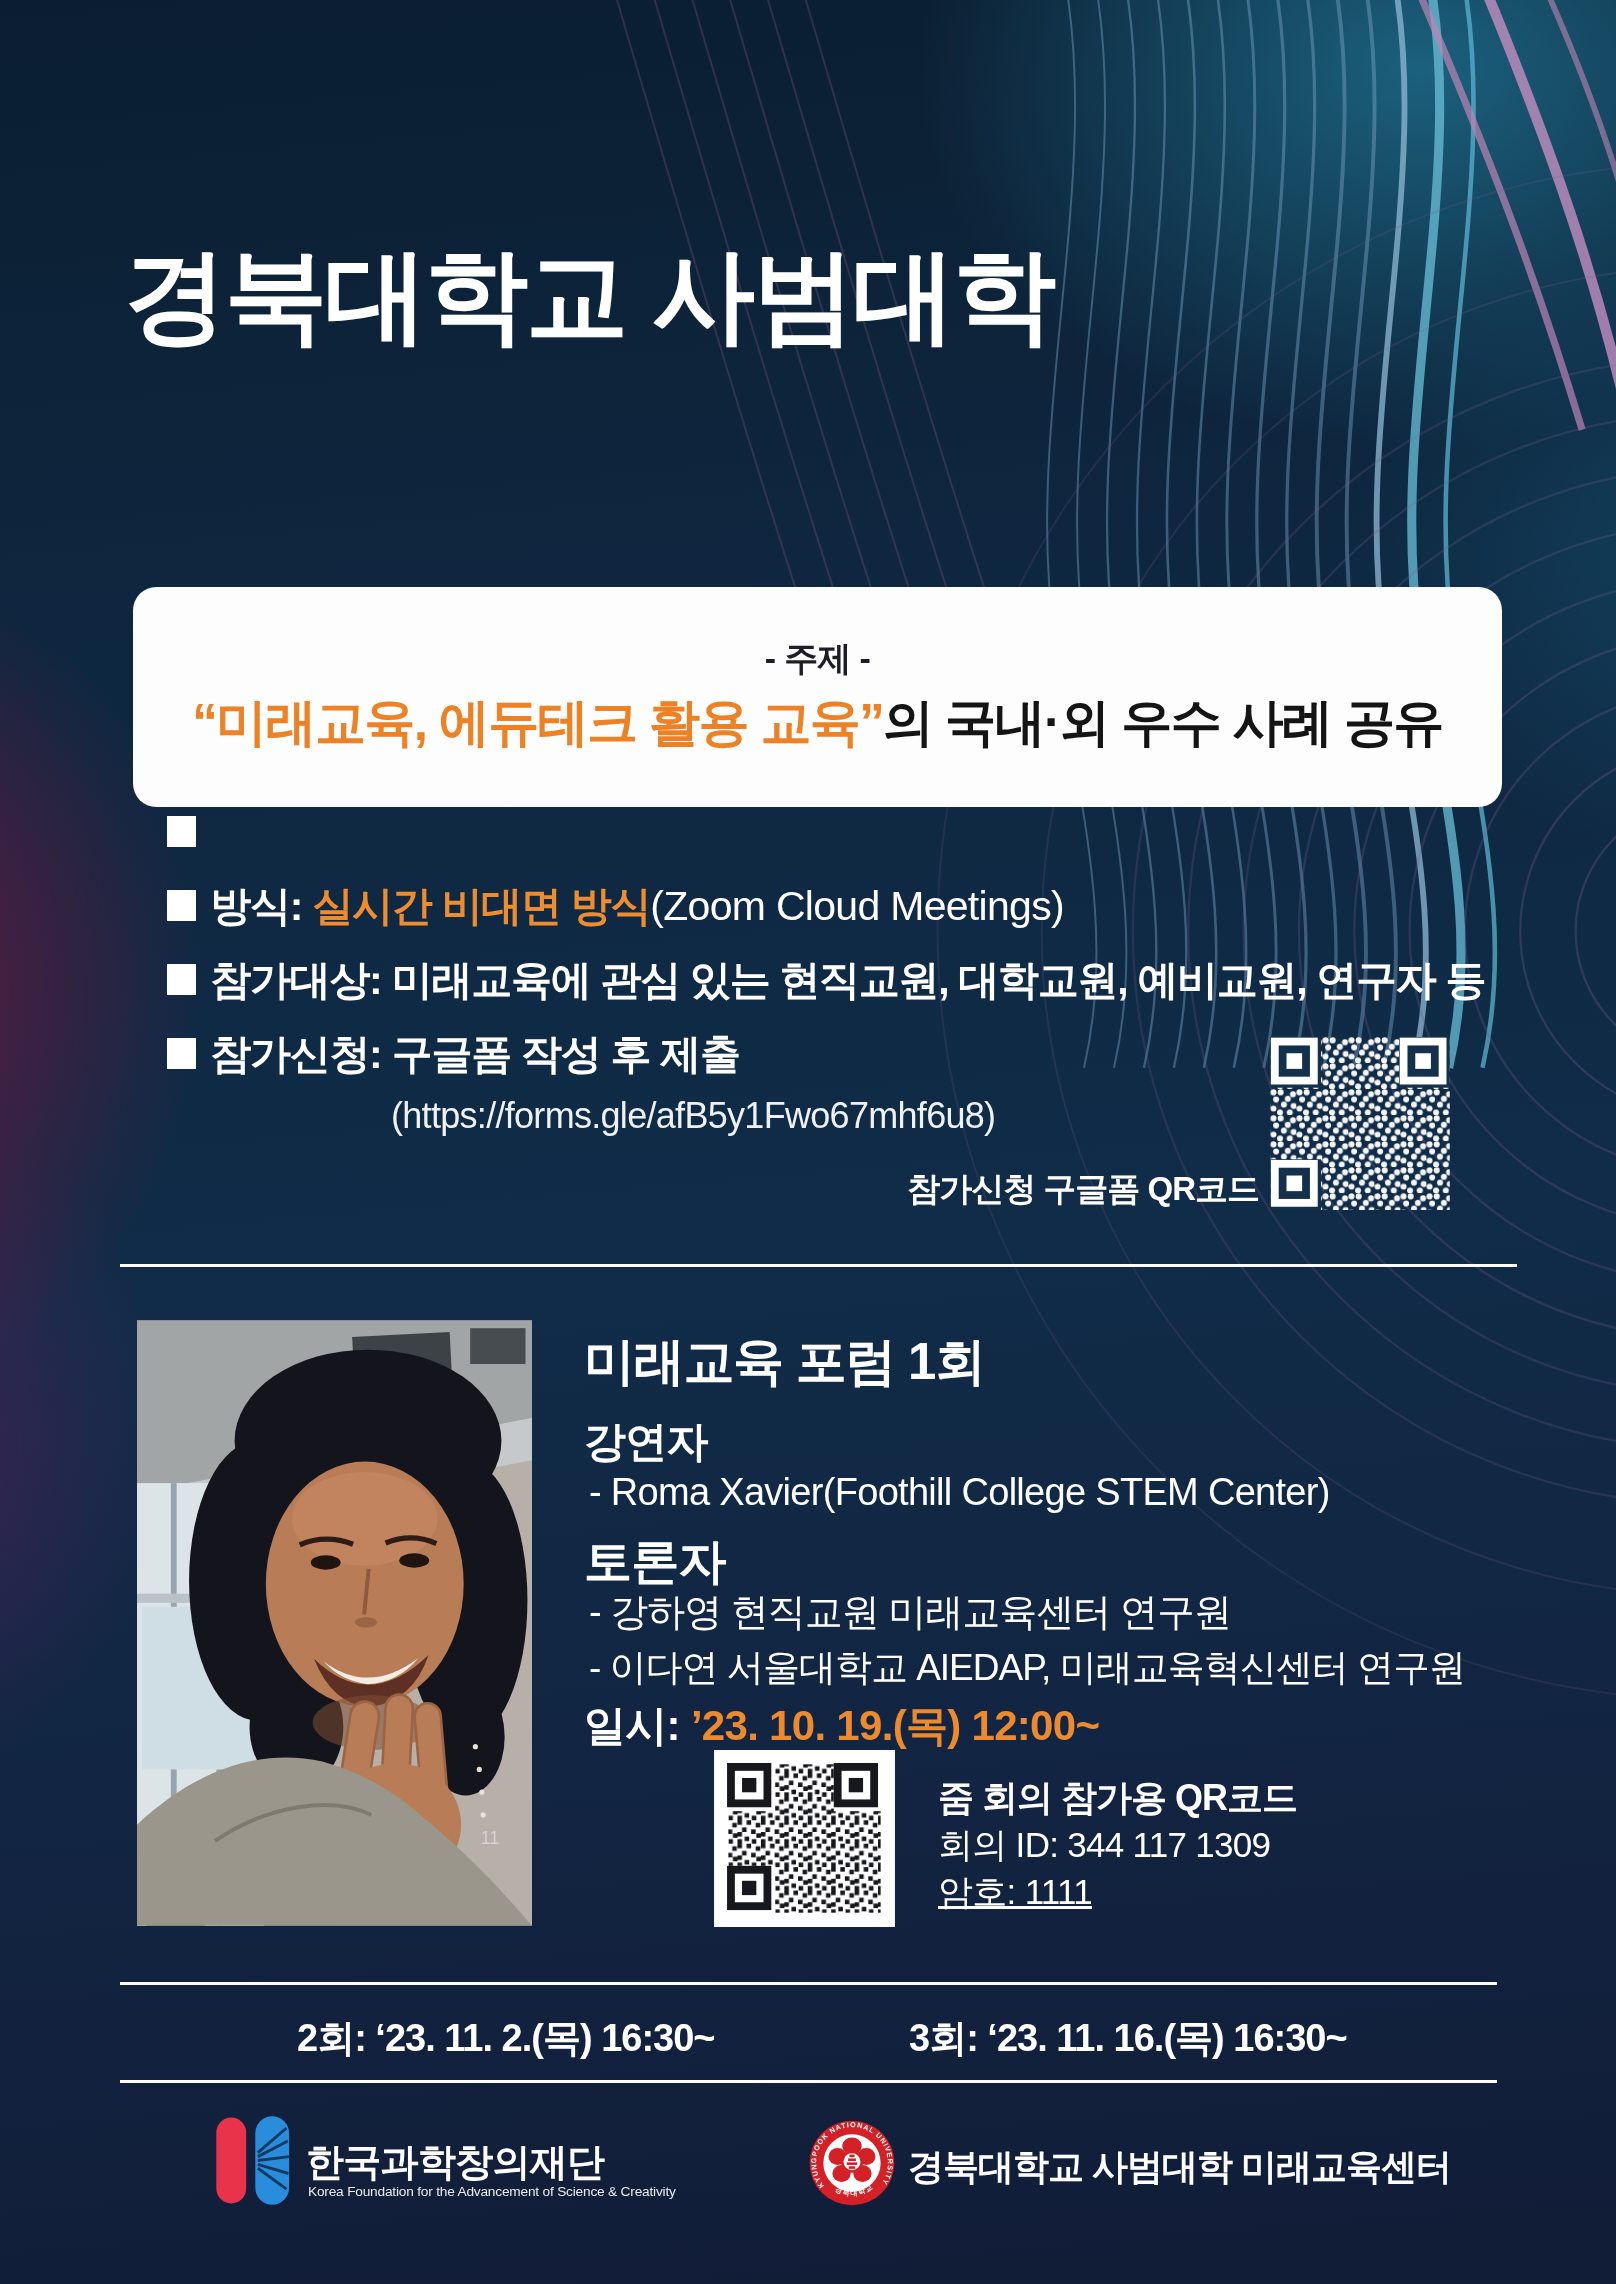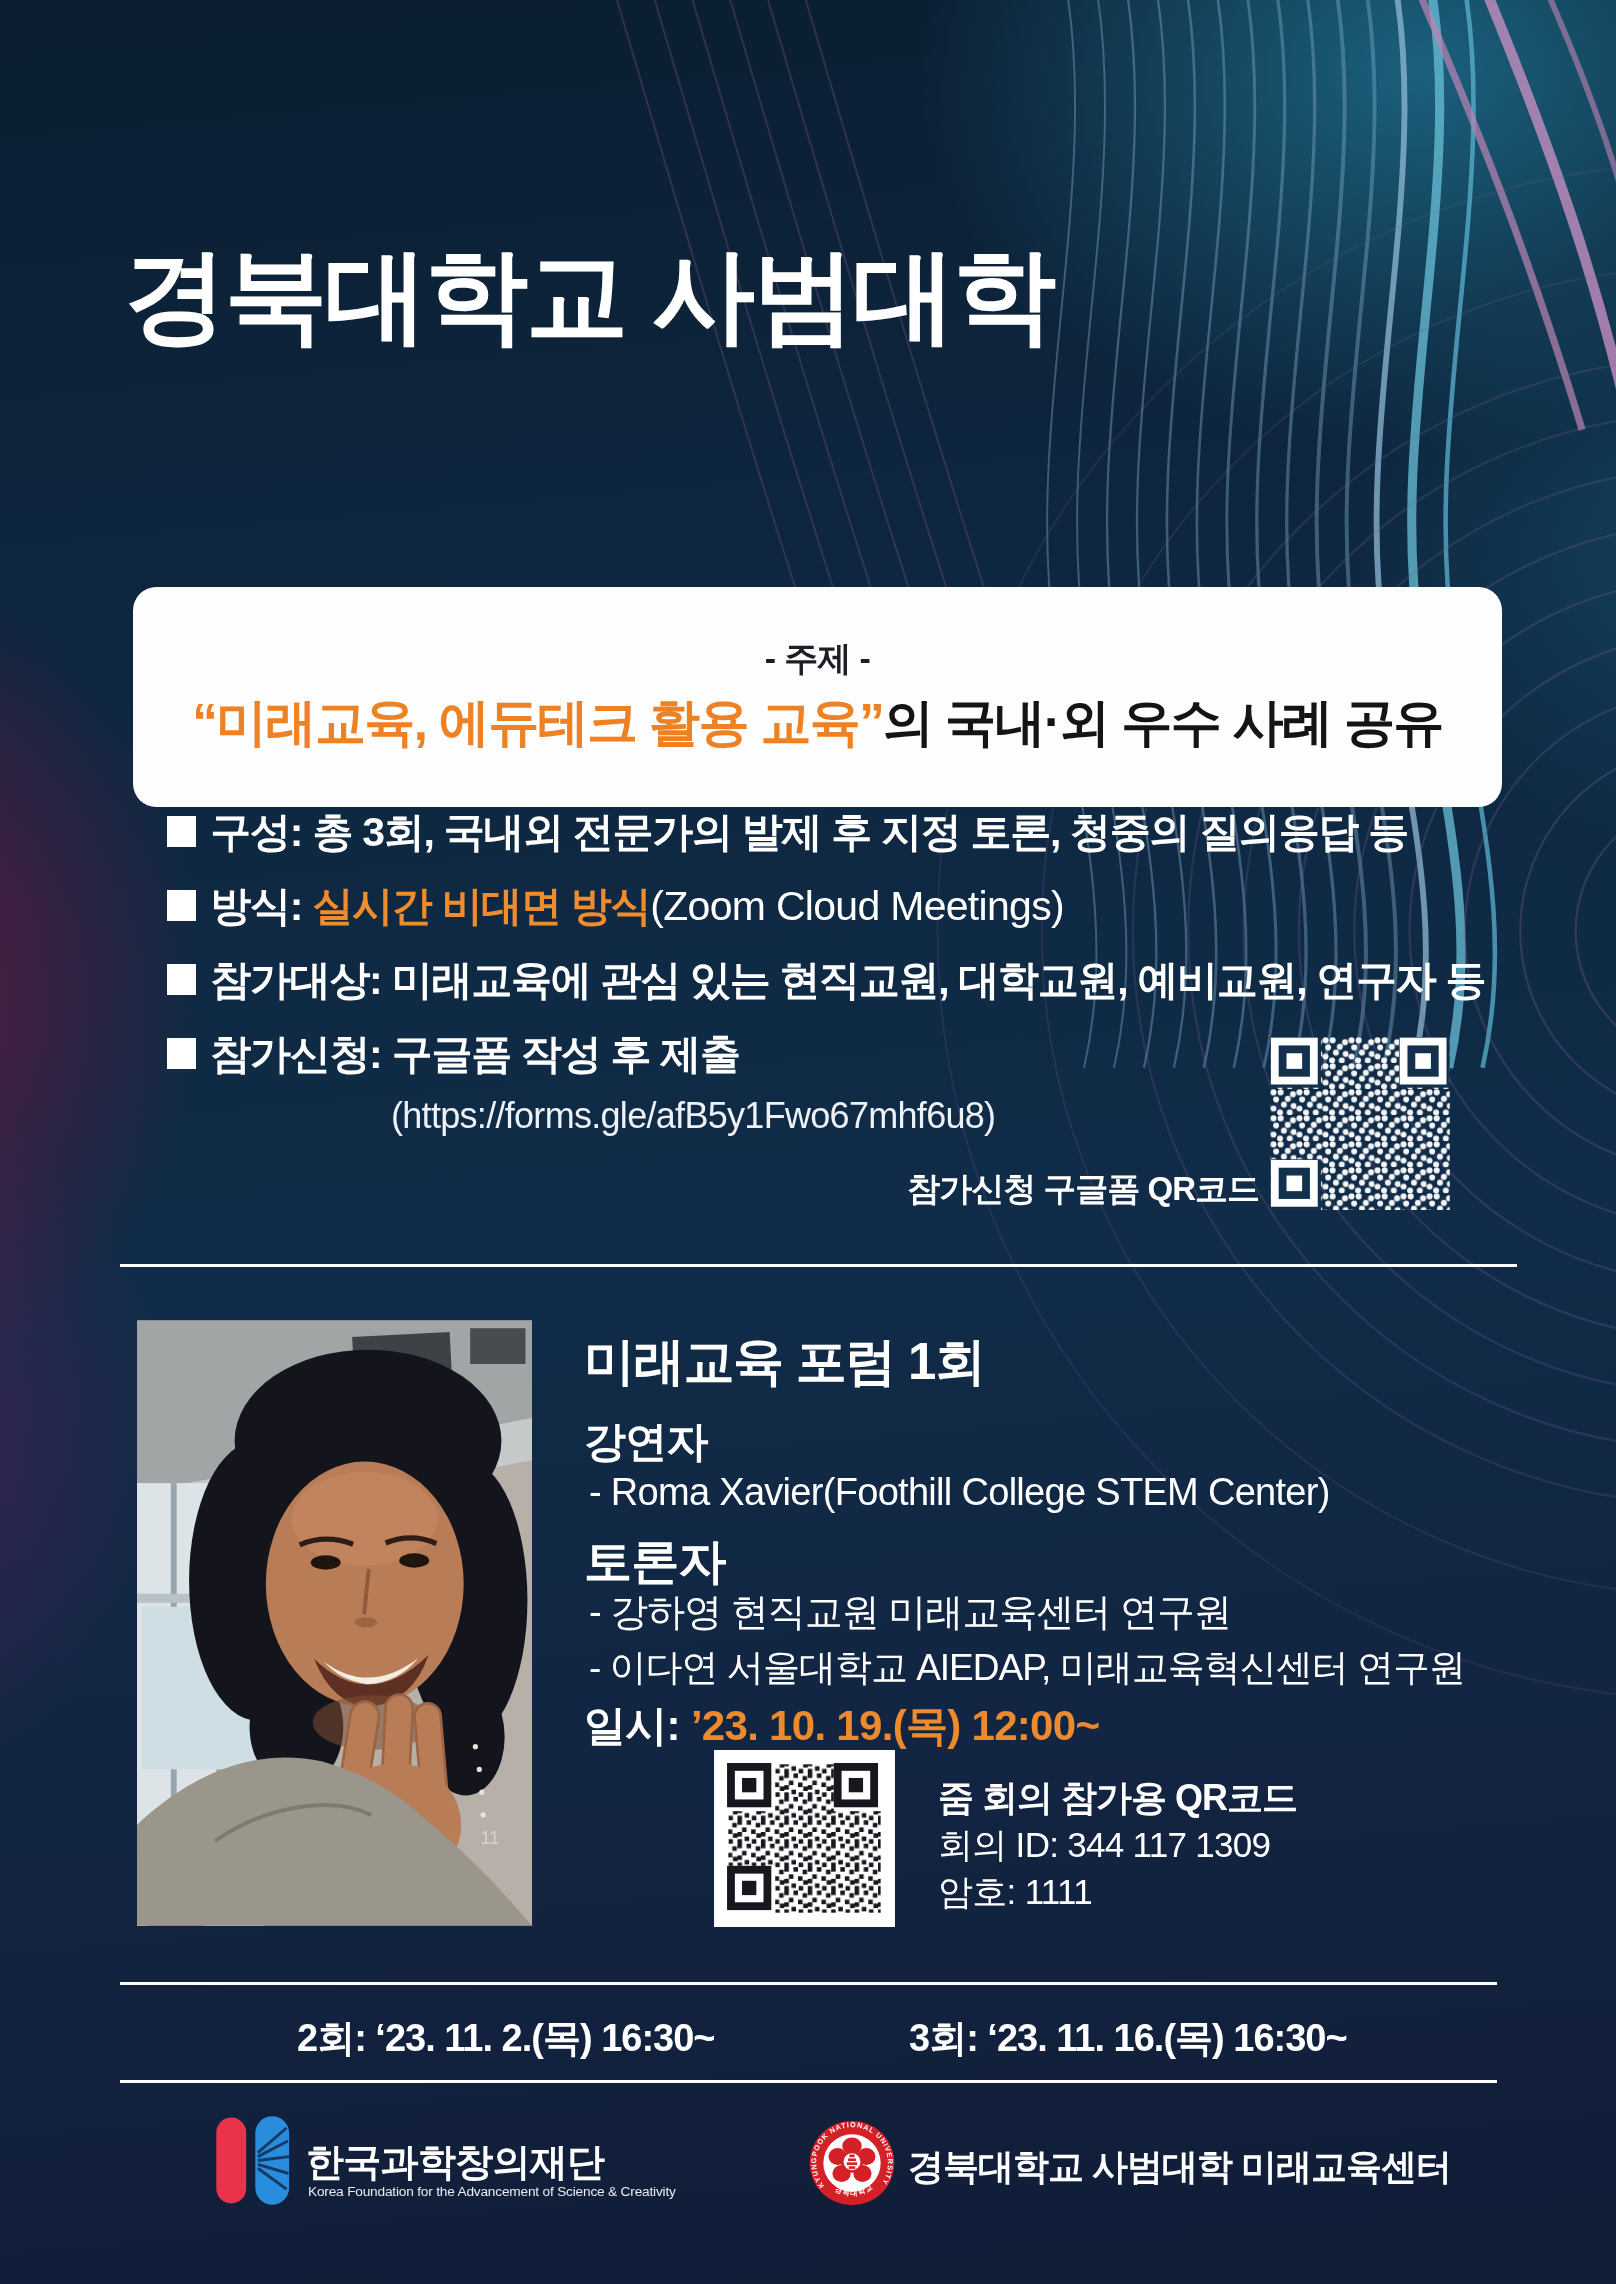--- a/index.html
+++ b/index.html
@@ -58,21 +58,21 @@
   .f-lab1{left:584px;top:1414px;font-size:42px;font-weight:800;letter-spacing:-0.7px;}
   .f-speaker{left:589px;top:1471px;font-size:38px;font-weight:400;letter-spacing:-0.7px;}
   .f-lab2{left:584px;top:1530px;font-size:48px;font-weight:800;letter-spacing:-0.7px;}
   .f-p1{left:589px;top:1587px;font-size:38px;font-weight:400;letter-spacing:-1px;}
   .f-p2{left:589px;top:1643px;font-size:37px;font-weight:400;letter-spacing:-1px;}
   .f-date{left:584px;top:1698px;font-size:42px;font-weight:800;letter-spacing:-0.7px;}
   .f-date .hl{color:#ed8a2d;margin-top:46px;}
   .qr2{left:714px;top:1750px;}
   .z1{left:938px;top:1774px;font-size:36px;font-weight:700;letter-spacing:-1px;}
   .z2{left:938px;top:1822px;font-size:35px;font-weight:400;letter-spacing:-0.7px;}
-  .z3{left:938px;top:1869px;font-size:35px;font-weight:400;letter-spacing:-0.7px;}
+  .z3{left:938px;top:1869px;font-size:35px;font-weight:400;letter-spacing:-0.7px;text-decoration:underline;}
 
   
   .s2{left:297px;top:2013px;font-size:38px;font-weight:700;letter-spacing:-1px;}
   .s3{left:909px;top:2013px;font-size:38px;font-weight:700;letter-spacing:-1px;text-align:center;}
 
   
   .kofac-logo{left:215px;top:2116px;}
   .kofac-name{left:306px;top:2137px;font-size:38px;font-weight:700;letter-spacing:-0.7px;}
   .kofac-sub{left:308px;top:2184px;font-size:13.7px;font-weight:400;color:#e9ecf2;letter-spacing:-0.2px;}
   .knu-seal{left:809px;top:2120px;}
@@ -140,21 +140,20 @@
   <div class="abs title1 nowrap">경북대학교 사범대학</div>
 
   <div class="abs topic-box">
     <div class="topic-label">- 주제 -</div>
     <div class="topic-main"><span class="hl">“미래교육, 에듀테크 활용 교육”</span><span>의 국내·외 우수 사례 공유</span></div>
   </div>
 
   <div class="abs bullets">
     <div class="brow">
       <span class="bsq"></span>
-      <span class="btext"><span class="lab">구성:</span><span>총 3회, 국내외 전문가의 발제 후 지정 토론, 청중의 질의응답 등</span></span>
     </div>
     <div class="brow">
       <span class="bsq"></span>
       <span class="btext"><span class="lab">방식:</span><span class="hl">실시간 비대면 방식</span><span class="light">(Zoom Cloud Meetings)</span></span>
     </div>
     <div class="brow">
       <span class="bsq"></span>
       <span class="btext"><span class="lab">참가대상:</span><span>미래교육에 관심 있는 현직교원, 대학교원, 예비교원, 연구자 등</span></span>
     </div>
     <div class="brow">

